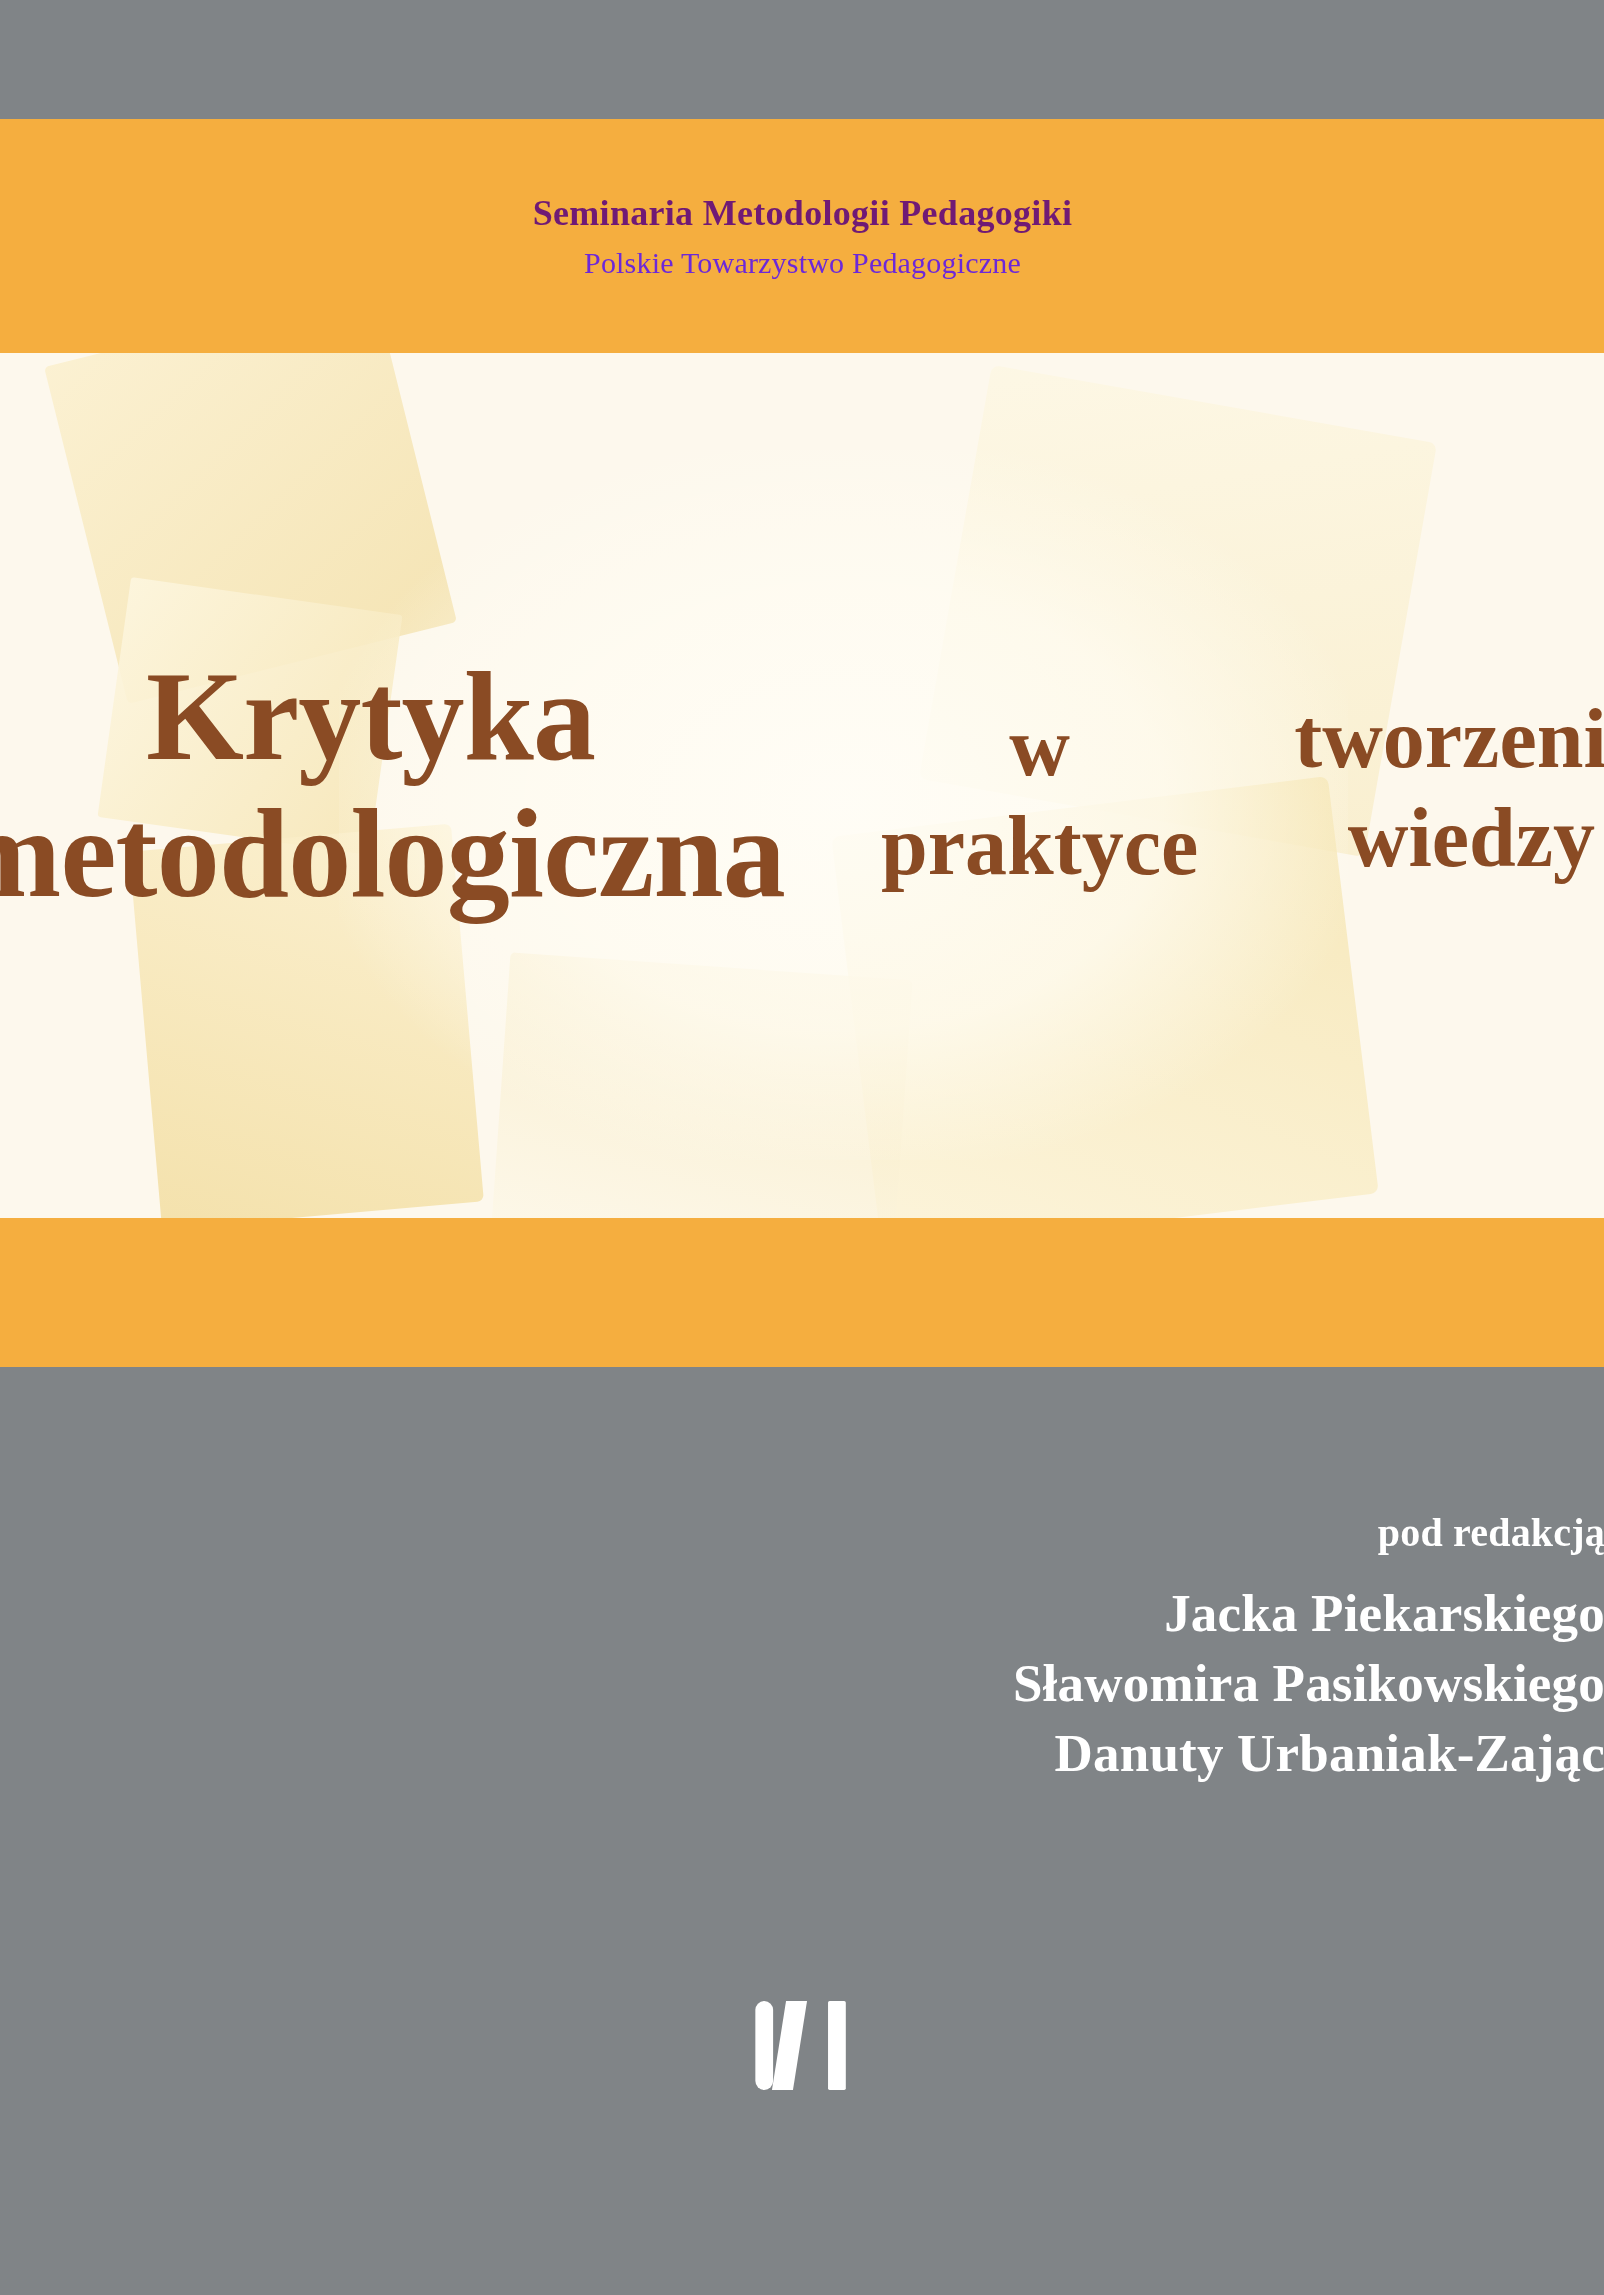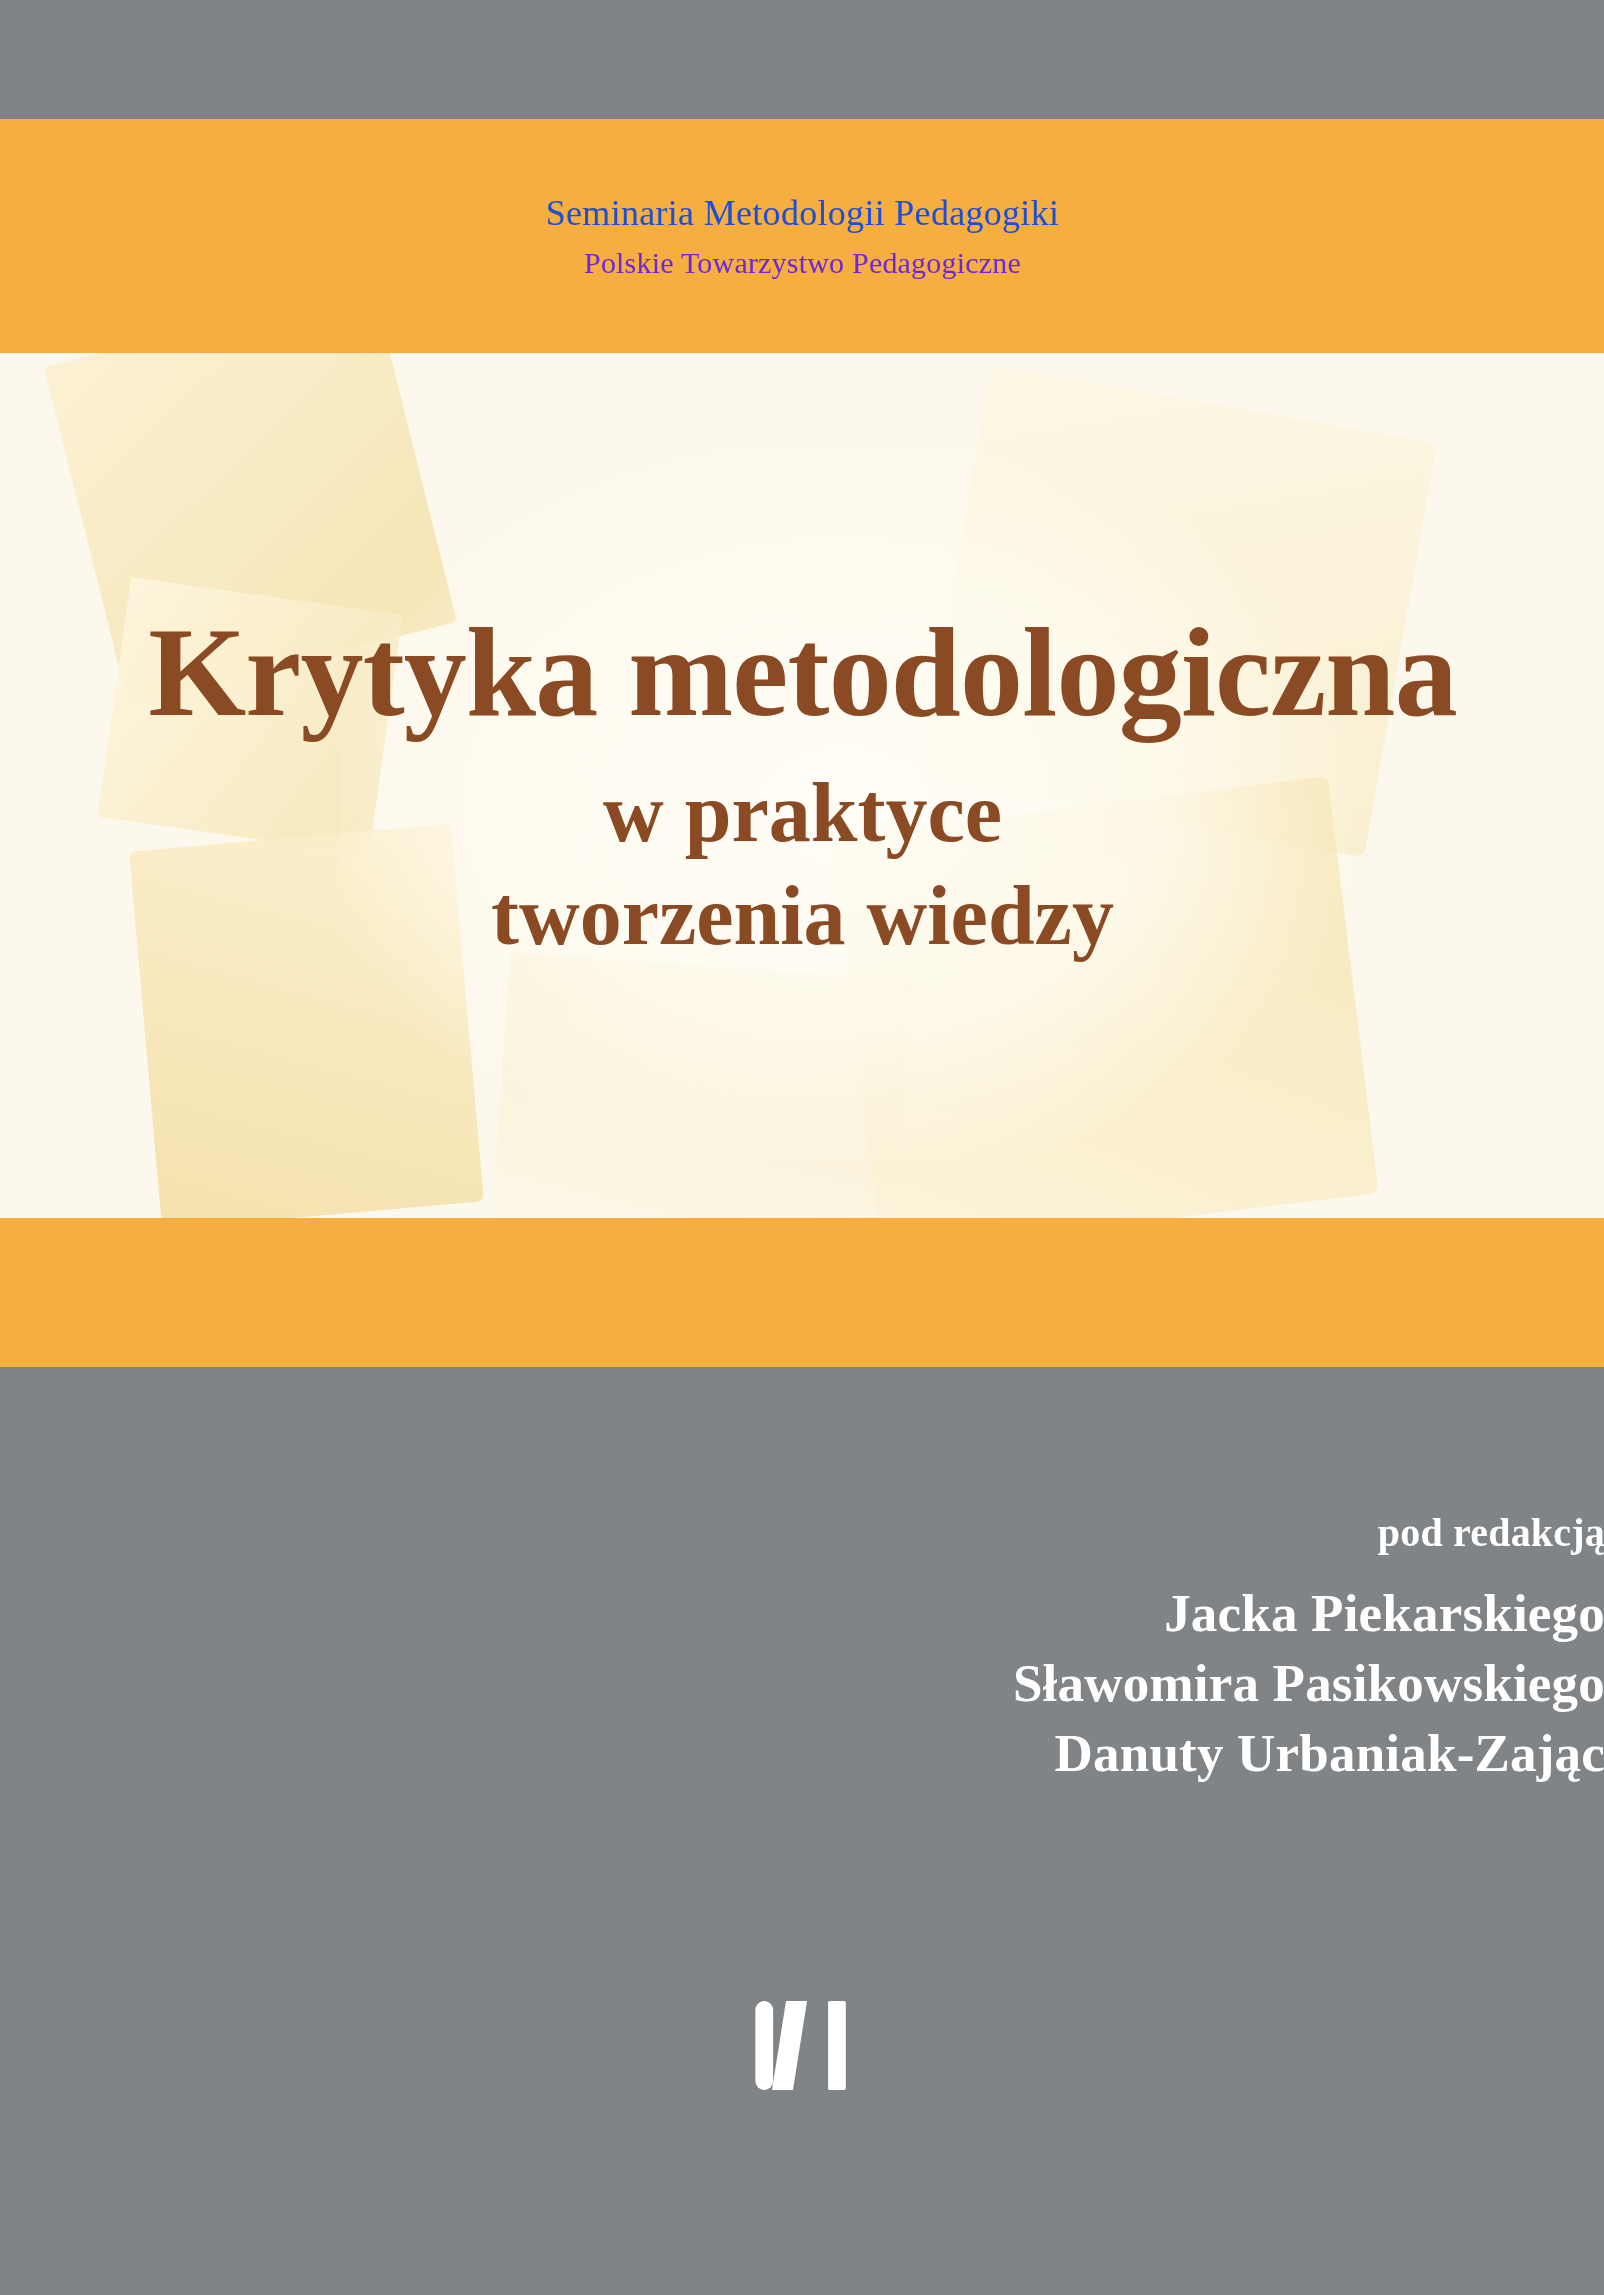--- a/index.html
+++ b/index.html
@@ -34,23 +34,23 @@
     top: 119px;
     width: 100%;
     height: 234px;
     background: #f5ae3f;
     display: flex;
     flex-direction: column;
     align-items: center;
     justify-content: center;
   }
   .series-line {
-    color: #1d4ed8;
+    color: #701a75;
     font-size: 36px;
-    font-weight: normal;
+    font-weight: bold;
     letter-spacing: 0.3px;
     line-height: 1.25;
     text-align: center;
   }
   .society-line {
     color: #6d28d9;
     font-size: 30px;
     font-weight: normal;
     letter-spacing: 0.2px;
     line-height: 1.2;
@@ -126,21 +126,21 @@
     background: radial-gradient(ellipse at center, rgba(255,253,246,0.95) 0%, rgba(255,252,242,0.75) 45%, rgba(255,251,240,0.0) 75%);
     pointer-events: none;
   }
 
   .title-wrap {
     position: absolute;
     left: 0; top: 0;
     width: 100%;
     height: 100%;
     display: flex;
-    flex-direction: column;
+    flex-direction: row;
     align-items: center;
     justify-content: center;
     text-align: center;
   }
   .title-main {
     color: #8a4b24;
     font-weight: bold;
     font-size: 126px;
     line-height: 1.08;
     letter-spacing: -0.8px;

